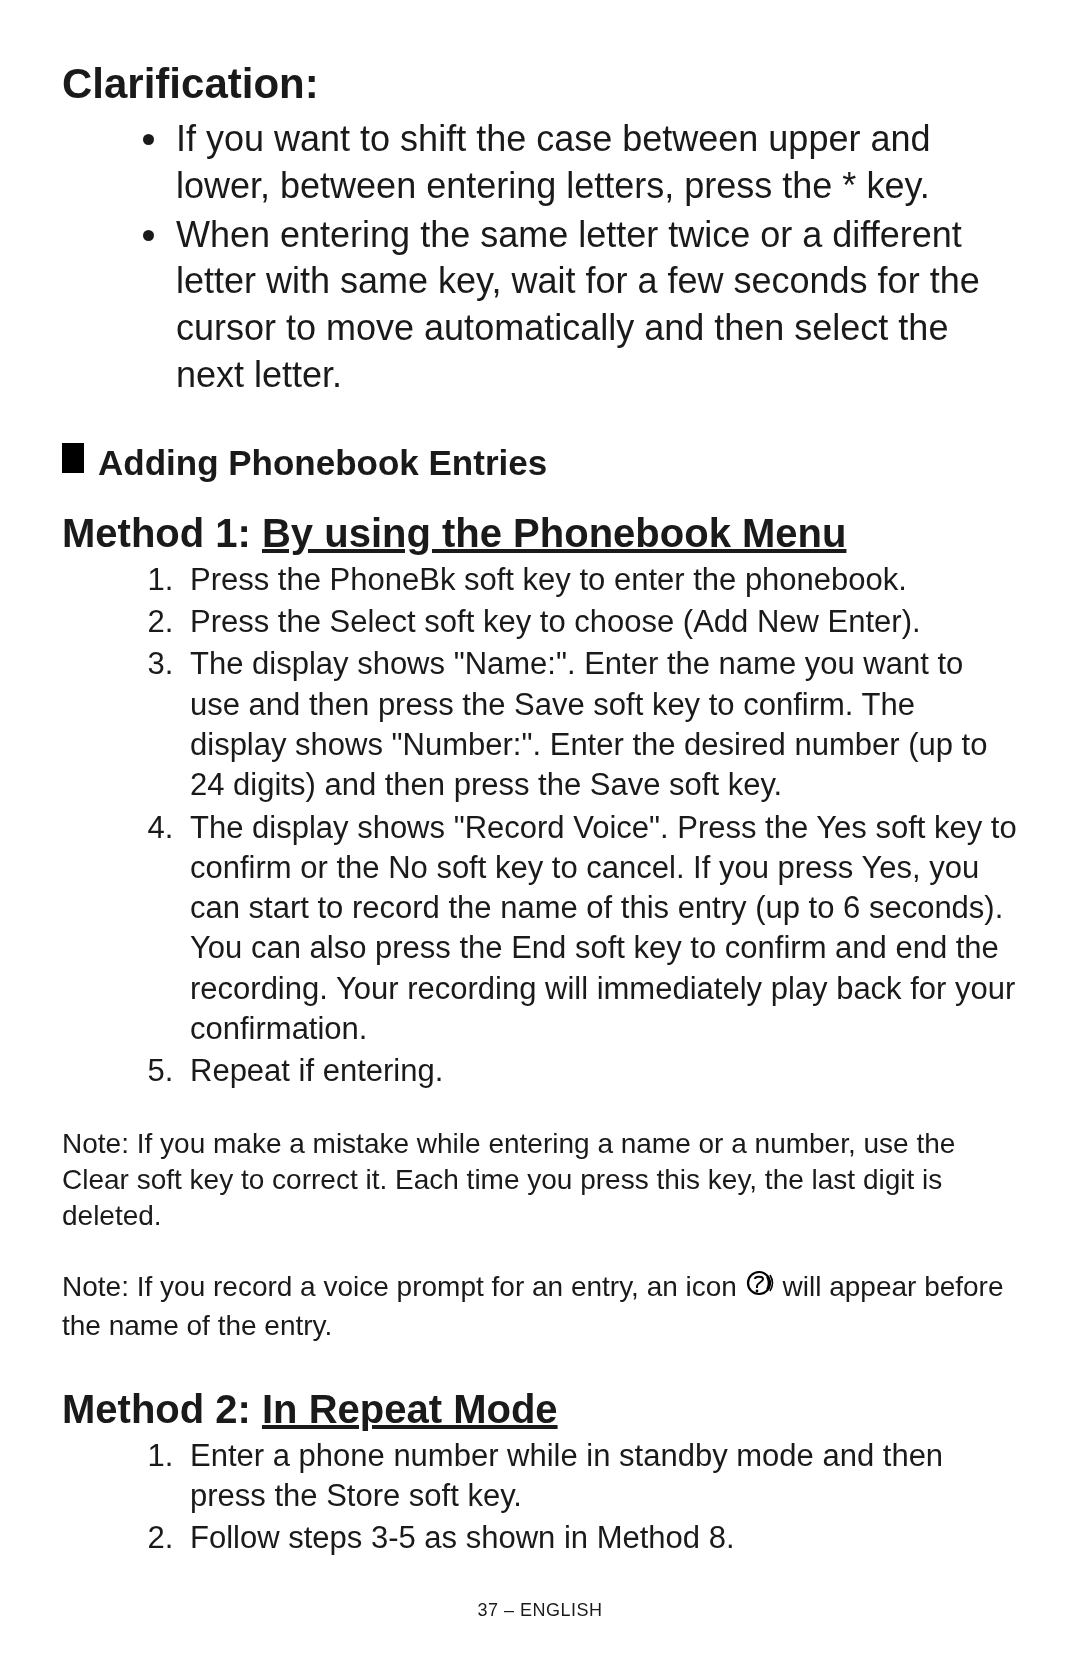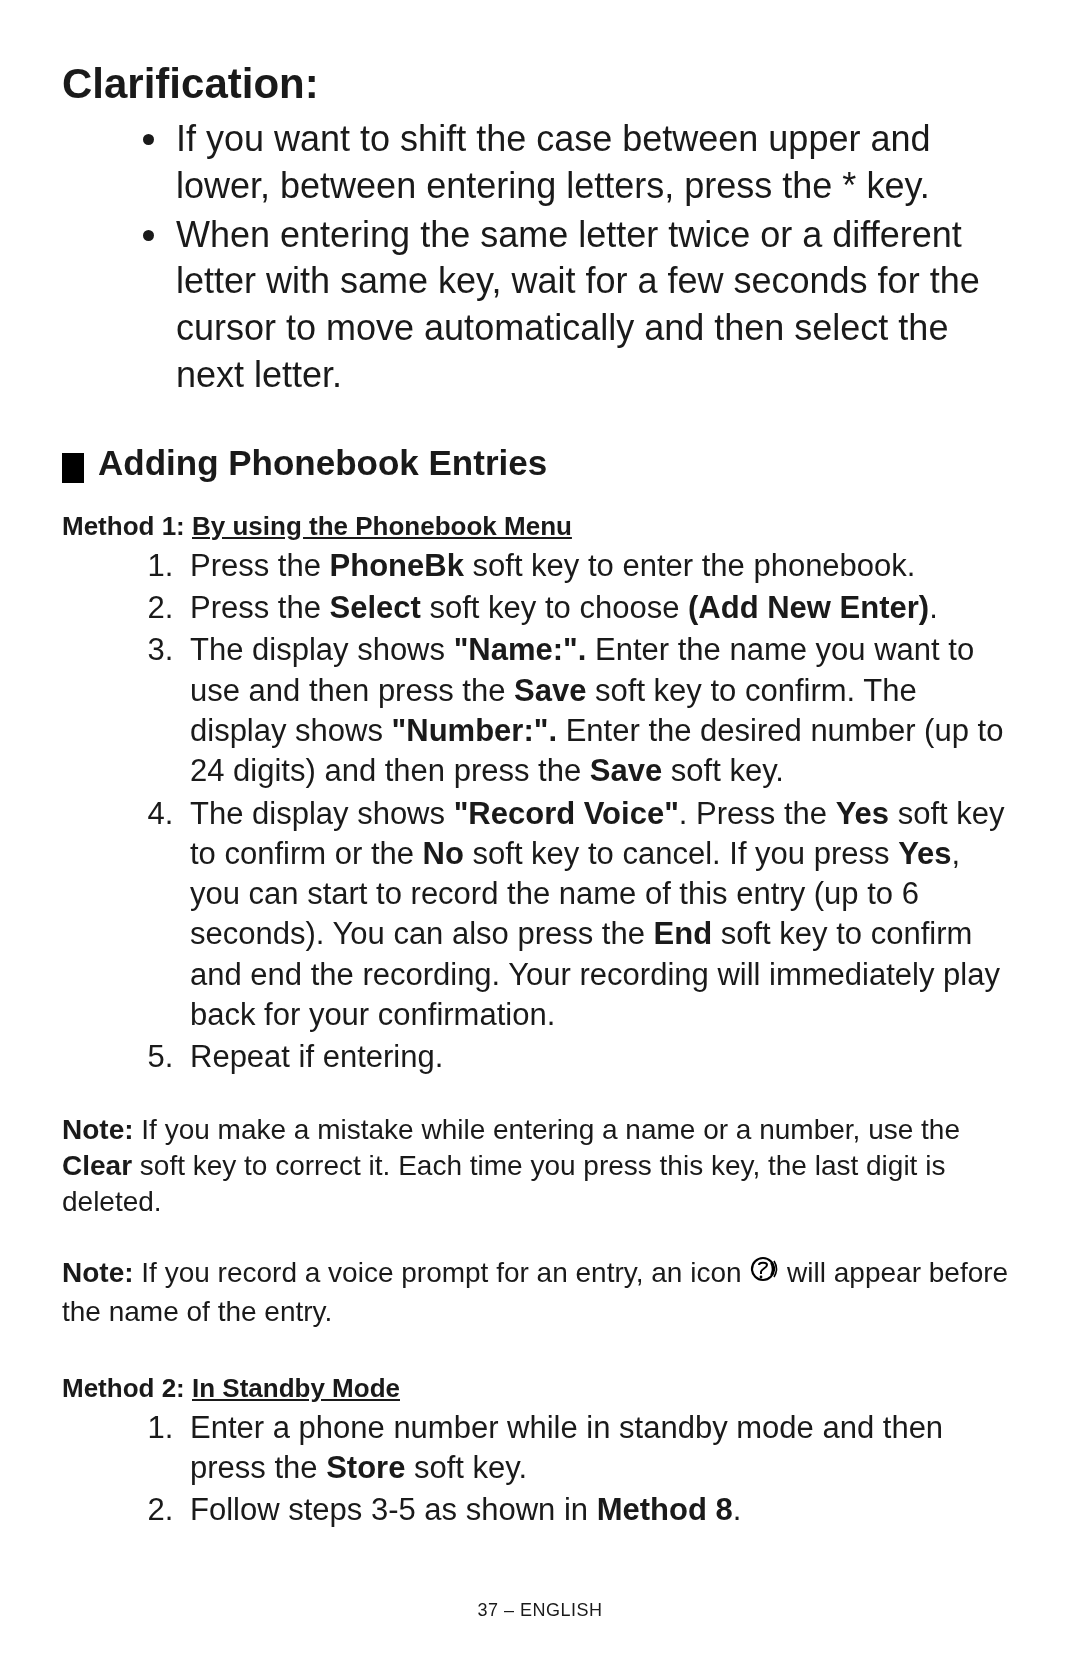--- a/index.html
+++ b/index.html
@@ -19,54 +19,54 @@
   }
   .bullets {
     list-style: disc;
     padding-left: 110px;
     font-size: 36px;
     line-height: 1.3;
   }
   .bullets li { margin-bottom: 2px; padding-left: 4px; }
   .section-row {
     display: flex;
-    align-items: flex-end;
+    align-items: flex-start;
     gap: 14px;
     margin-top: 44px;
     margin-bottom: 28px;
   }
   .section-marker {
     width: 22px;
     height: 30px;
     background: #000;
     flex-shrink: 0;
   }
   .section-title {
     font-size: 35px;
     font-weight: 700;
   }
   .method-title {
-    font-size: 26px;
+    font-size: 40px;
     font-weight: 700;
     margin-top: 4px;
     margin-bottom: 4px;
   }
   .method-title .underline { text-decoration: underline; }
   ol.steps {
     padding-left: 120px;
     font-size: 31px;
     line-height: 1.3;
   }
   ol.steps li { margin-bottom: 2px; padding-left: 8px; }
   .para {
     font-size: 28px;
     line-height: 1.3;
     margin-top: 34px;
   }
-  .bold { font-weight: 700; }
+  .bold { font-weight: 400; }
   .voice-icon {
     display: inline-block;
     vertical-align: -3px;
   }
   .method2 { margin-top: 42px; }
   .footer {
     position: absolute;
     bottom: 48px;
     left: 0;
     width: 100%;
@@ -110,21 +110,21 @@
   <span class="bold">Note:</span><span> If you record a voice prompt for an entry, an icon </span><span class="voice-icon"><svg width="30" height="30" viewBox="0 0 30 30">
         <circle cx="14" cy="14" r="11" fill="none" stroke="#000" stroke-width="2.2"></circle>
         <path d="M10 10 C10 7 18 7 18 10 C18 13 12 14 12 17 L12 19" fill="none" stroke="#000" stroke-width="2"></path>
         <circle cx="12" cy="22" r="1.4" fill="#000"></circle>
         <path d="M22 8 q3 6 0 12" fill="none" stroke="#000" stroke-width="1.6"></path>
         <path d="M25 6 q5 8 0 16" fill="none" stroke="#000" stroke-width="1.6"></path>
       </svg></span><span> will appear before the name of the entry.</span>
 </p>
 
 <div class="method-title method2">
-  <span>Method 2: </span><span class="underline">In Standby Mode</span>
+  <span>Method 2: </span><span class="underline">In Repeat Mode</span>
 </div>
 
 <ol class="steps">
   <li><span>Enter a phone number while in standby mode and then press the </span><span class="bold">Store</span><span> soft key.</span></li>
   <li><span>Follow steps 3-5 as shown in </span><span class="bold">Method 8</span><span>.</span></li>
 </ol>
 
 <div class="footer">37 – ENGLISH</div>
 
 </body></html>

